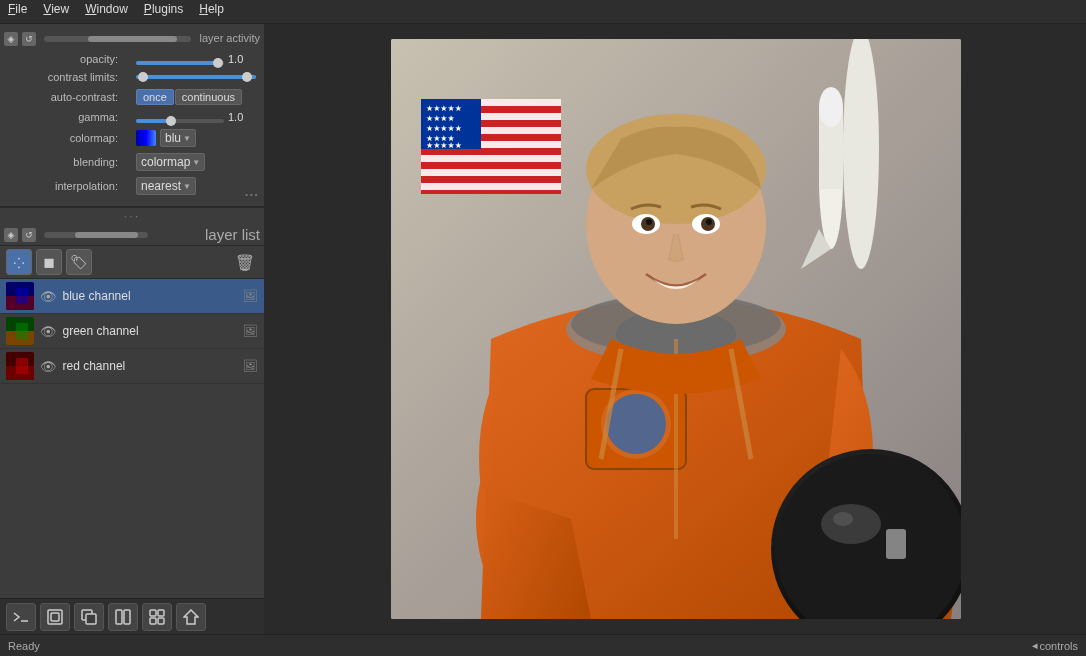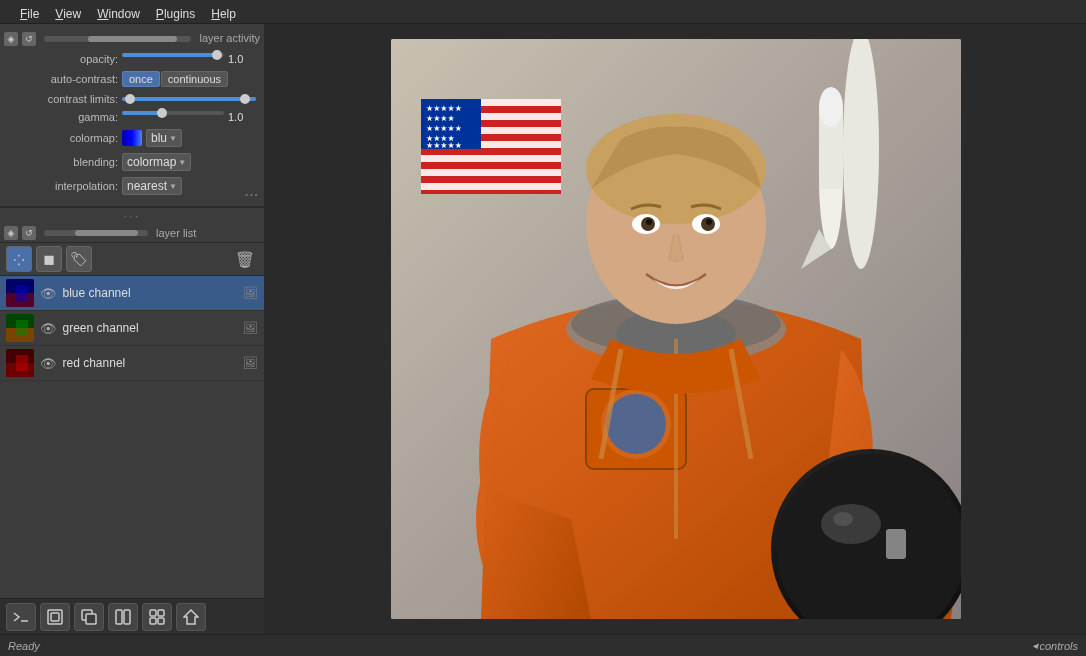--- a/index.html
+++ b/index.html
@@ -12,23 +12,23 @@
       height: 656px;
       overflow: hidden;
       display: flex;
       flex-direction: column;
     }
 
     
     #menubar {
       background: #2e2e2e;
       display: flex;
-      align-items: flex-end;
+      align-items: flex-start;
       height: 24px;
-      padding: 0 12px;
+      padding: 0 0;
       border-bottom: 1px solid #222;
       flex-shrink: 0;
     }
     .menu-item {
       padding: 2px 8px;
       color: #ddd;
       cursor: pointer;
       font-size: 12px;
     }
 
@@ -96,33 +96,33 @@
       background: #888;
       border-radius: 3px;
       position: absolute;
       left: 30%;
     }
 
     .control-row {
       display: flex;
       align-items: center;
       padding: 3px 8px;
-      gap: 4px;
+      gap: 18px;
     }
     .control-label {
       width: 110px;
       color: #bbb;
       font-size: 11px;
       text-align: right;
       flex-shrink: 0;
     }
     .slider-container {
       flex: 1;
       display: flex;
-      align-items: flex-start;
+      align-items: flex-end;
       gap: 4px;
     }
     .slider {
       flex: 1;
       height: 4px;
       background: #555;
       border-radius: 2px;
       position: relative;
     }
     .slider-fill {
@@ -210,22 +210,22 @@
     }
     .layer-list-header {
       display: flex;
       align-items: center;
       padding: 2px 4px;
       border-bottom: 1px solid #2a2a2a;
       gap: 4px;
     }
     .layer-list-title {
       flex: 1;
-      text-align: left;
-      font-size: 11px;
+      text-align: right;
+      font-size: 15px;
       color: #aaa;
     }
     .layer-toolbar {
       display: flex;
       align-items: center;
       padding: 3px 6px;
       gap: 4px;
       border-bottom: 1px solid #2a2a2a;
     }
     .layer-tool-btn {
@@ -332,21 +332,20 @@
     
     #statusbar {
       background: #2e2e2e;
       height: 22px;
       display: flex;
       align-items: center;
       padding: 0 8px;
       border-top: 1px solid #222;
       flex-shrink: 0;
       justify-content: space-between;
-      font-style: italic;
     }
     .status-text {
       font-size: 11px;
       color: #aaa;
     }
     .activity-btn {
       font-size: 11px;
       color: #aaa;
       cursor: pointer;
       display: flex;
@@ -412,35 +411,35 @@
         <div class="slider-container">
           <div class="slider">
             <div class="slider-fill" style="width:95%"></div>
             <div class="slider-thumb" style="left:88%"></div>
           </div>
           <div class="slider-value">1.0</div>
         </div>
       </div>
 
       <div class="control-row">
-        <div class="control-label">auto-contrast:</div>
-        <div class="button-group">
-          <button class="btn-small active">once</button>
-          <button class="btn-small">continuous</button>
-        </div>
-      </div>
-
-      <div class="control-row">
         <div class="control-label">contrast limits:</div>
         <div class="slider-container">
           <div class="slider slider-two-thumbs">
             <div class="slider-fill" style="width:100%; background: linear-gradient(to right, #4a90d9 0%, #4a90d9 100%);"></div>
             <div class="slider-thumb" style="left: 2%"></div>
             <div class="slider-thumb" style="left: 88%"></div>
           </div>
+        </div>
+      </div>
+
+      <div class="control-row">
+        <div class="control-label">auto-contrast:</div>
+        <div class="button-group">
+          <button class="btn-small active">once</button>
+          <button class="btn-small">continuous</button>
         </div>
       </div>
 
       <div class="control-row">
         <div class="control-label">gamma:</div>
         <div class="slider-container">
           <div class="slider">
             <div class="slider-fill" style="width:40%"></div>
             <div class="slider-thumb" style="left:34%"></div>
           </div>

